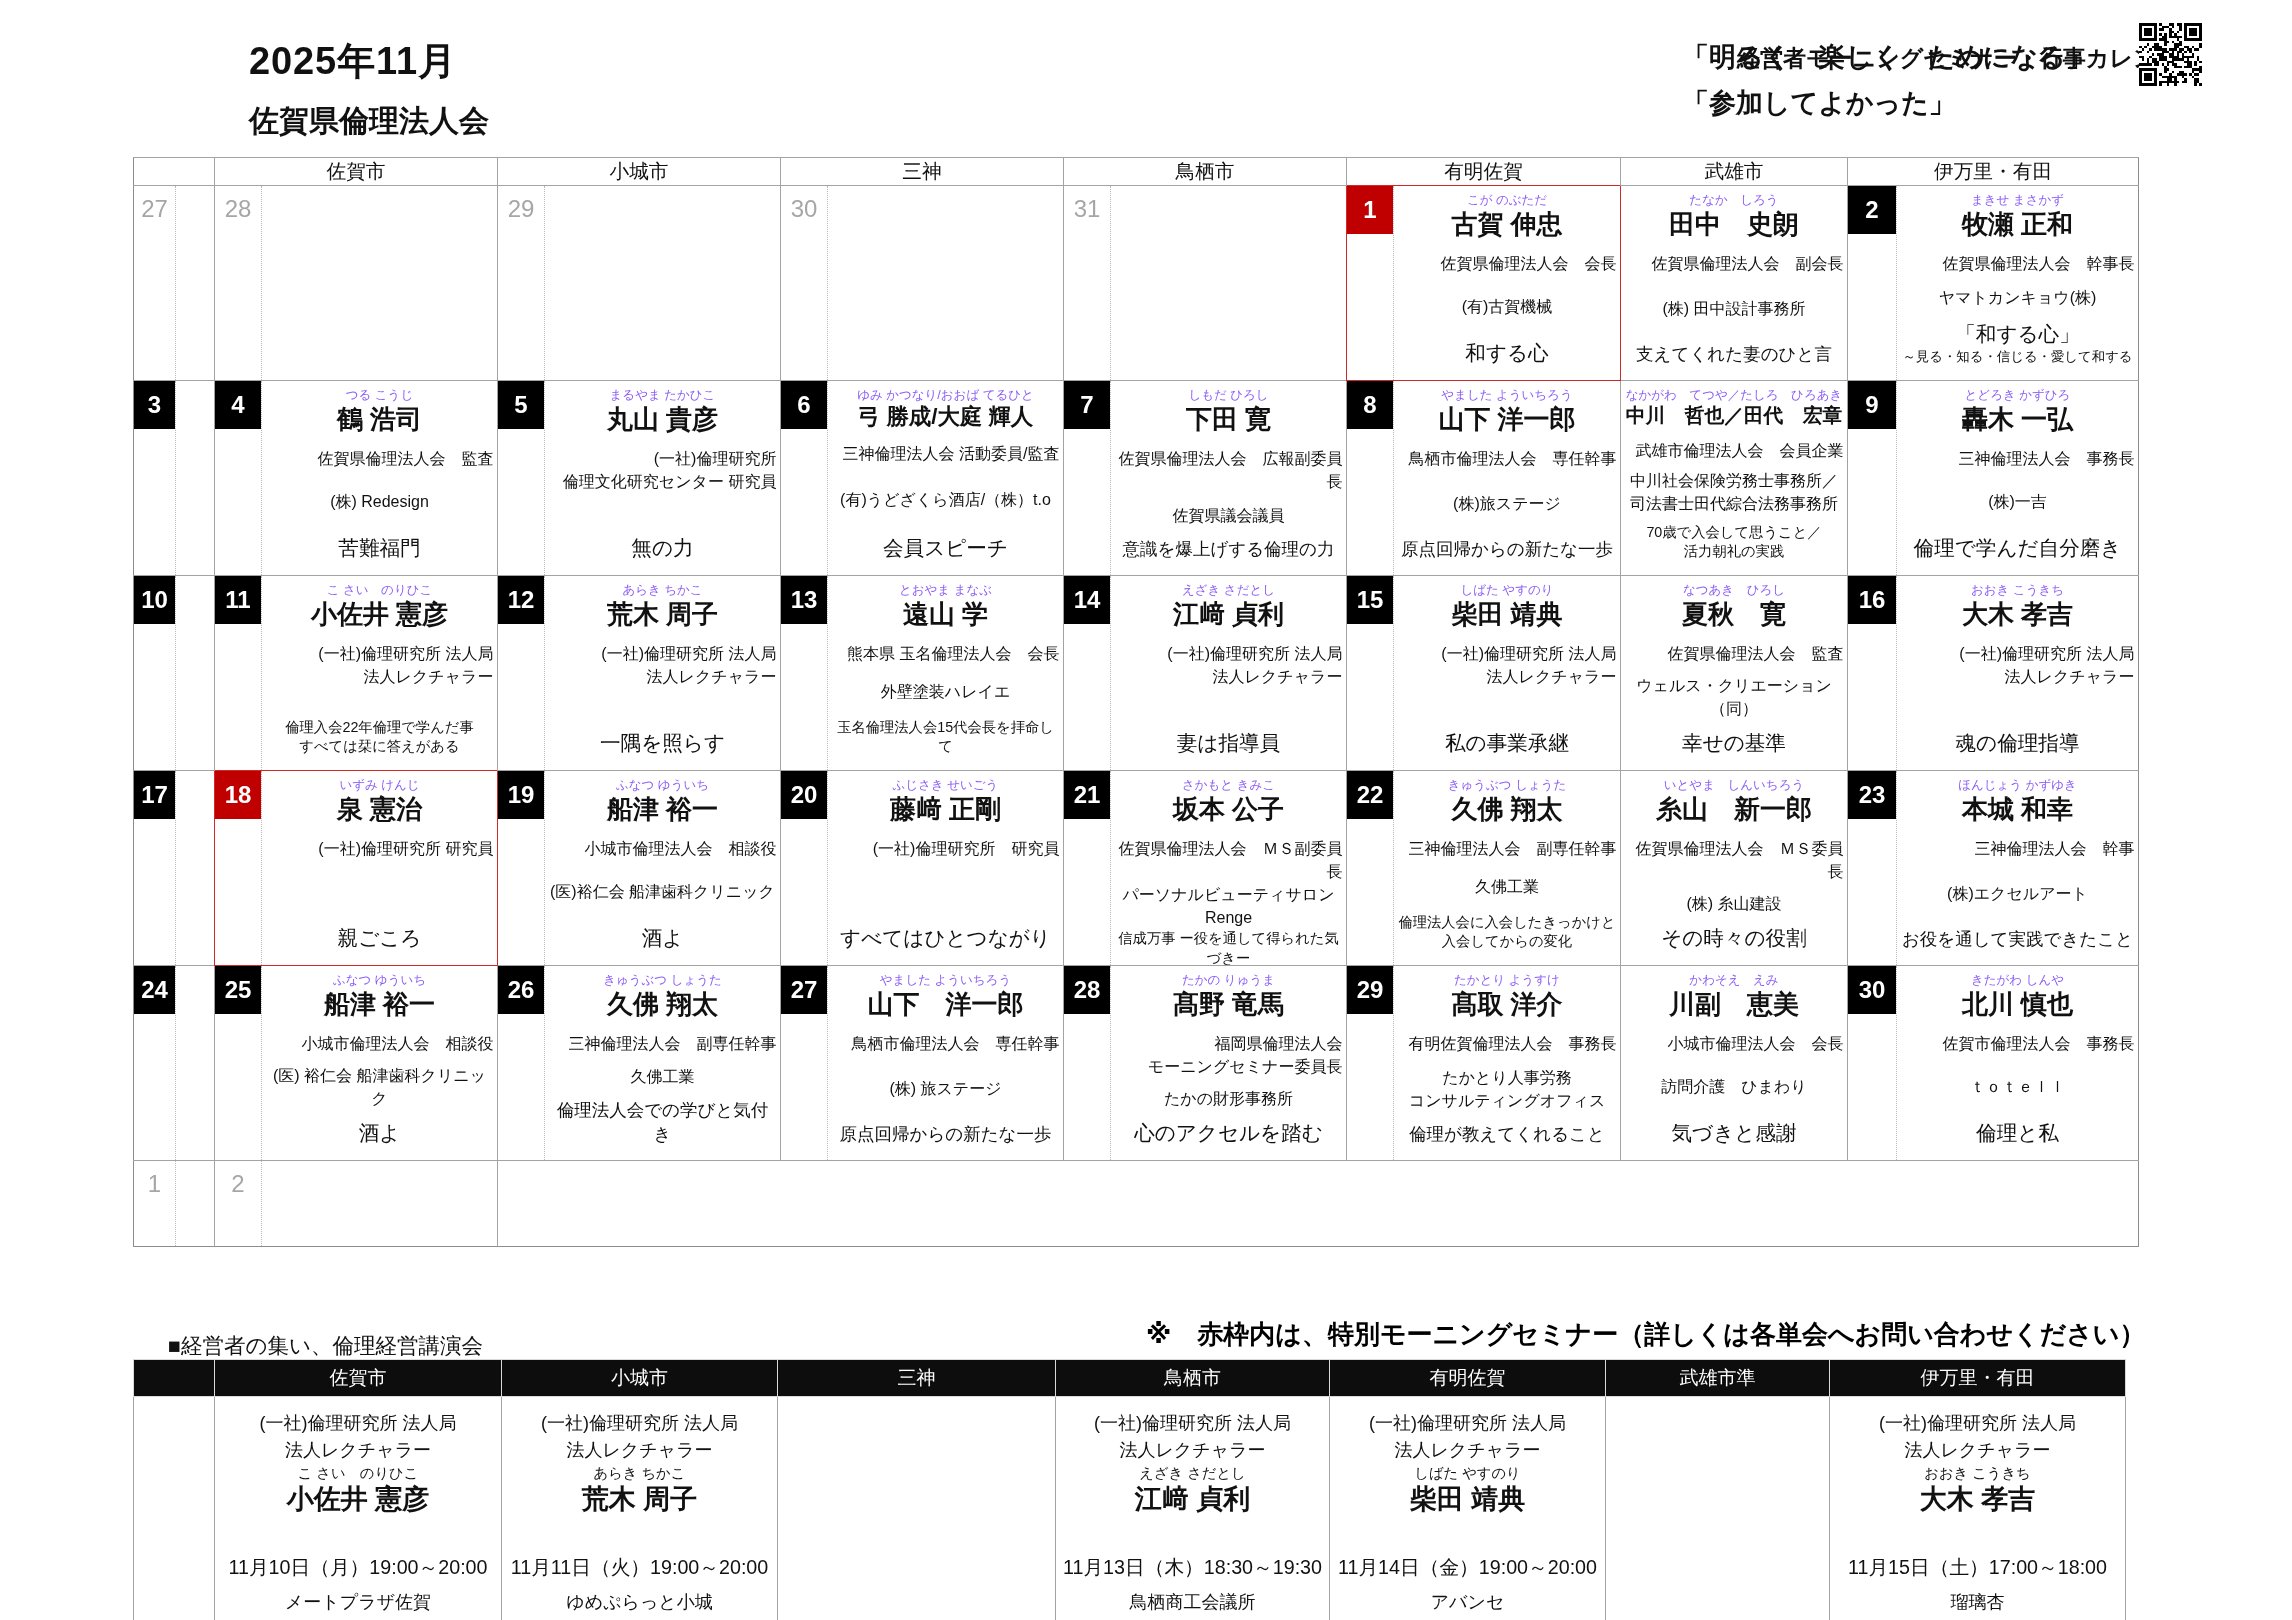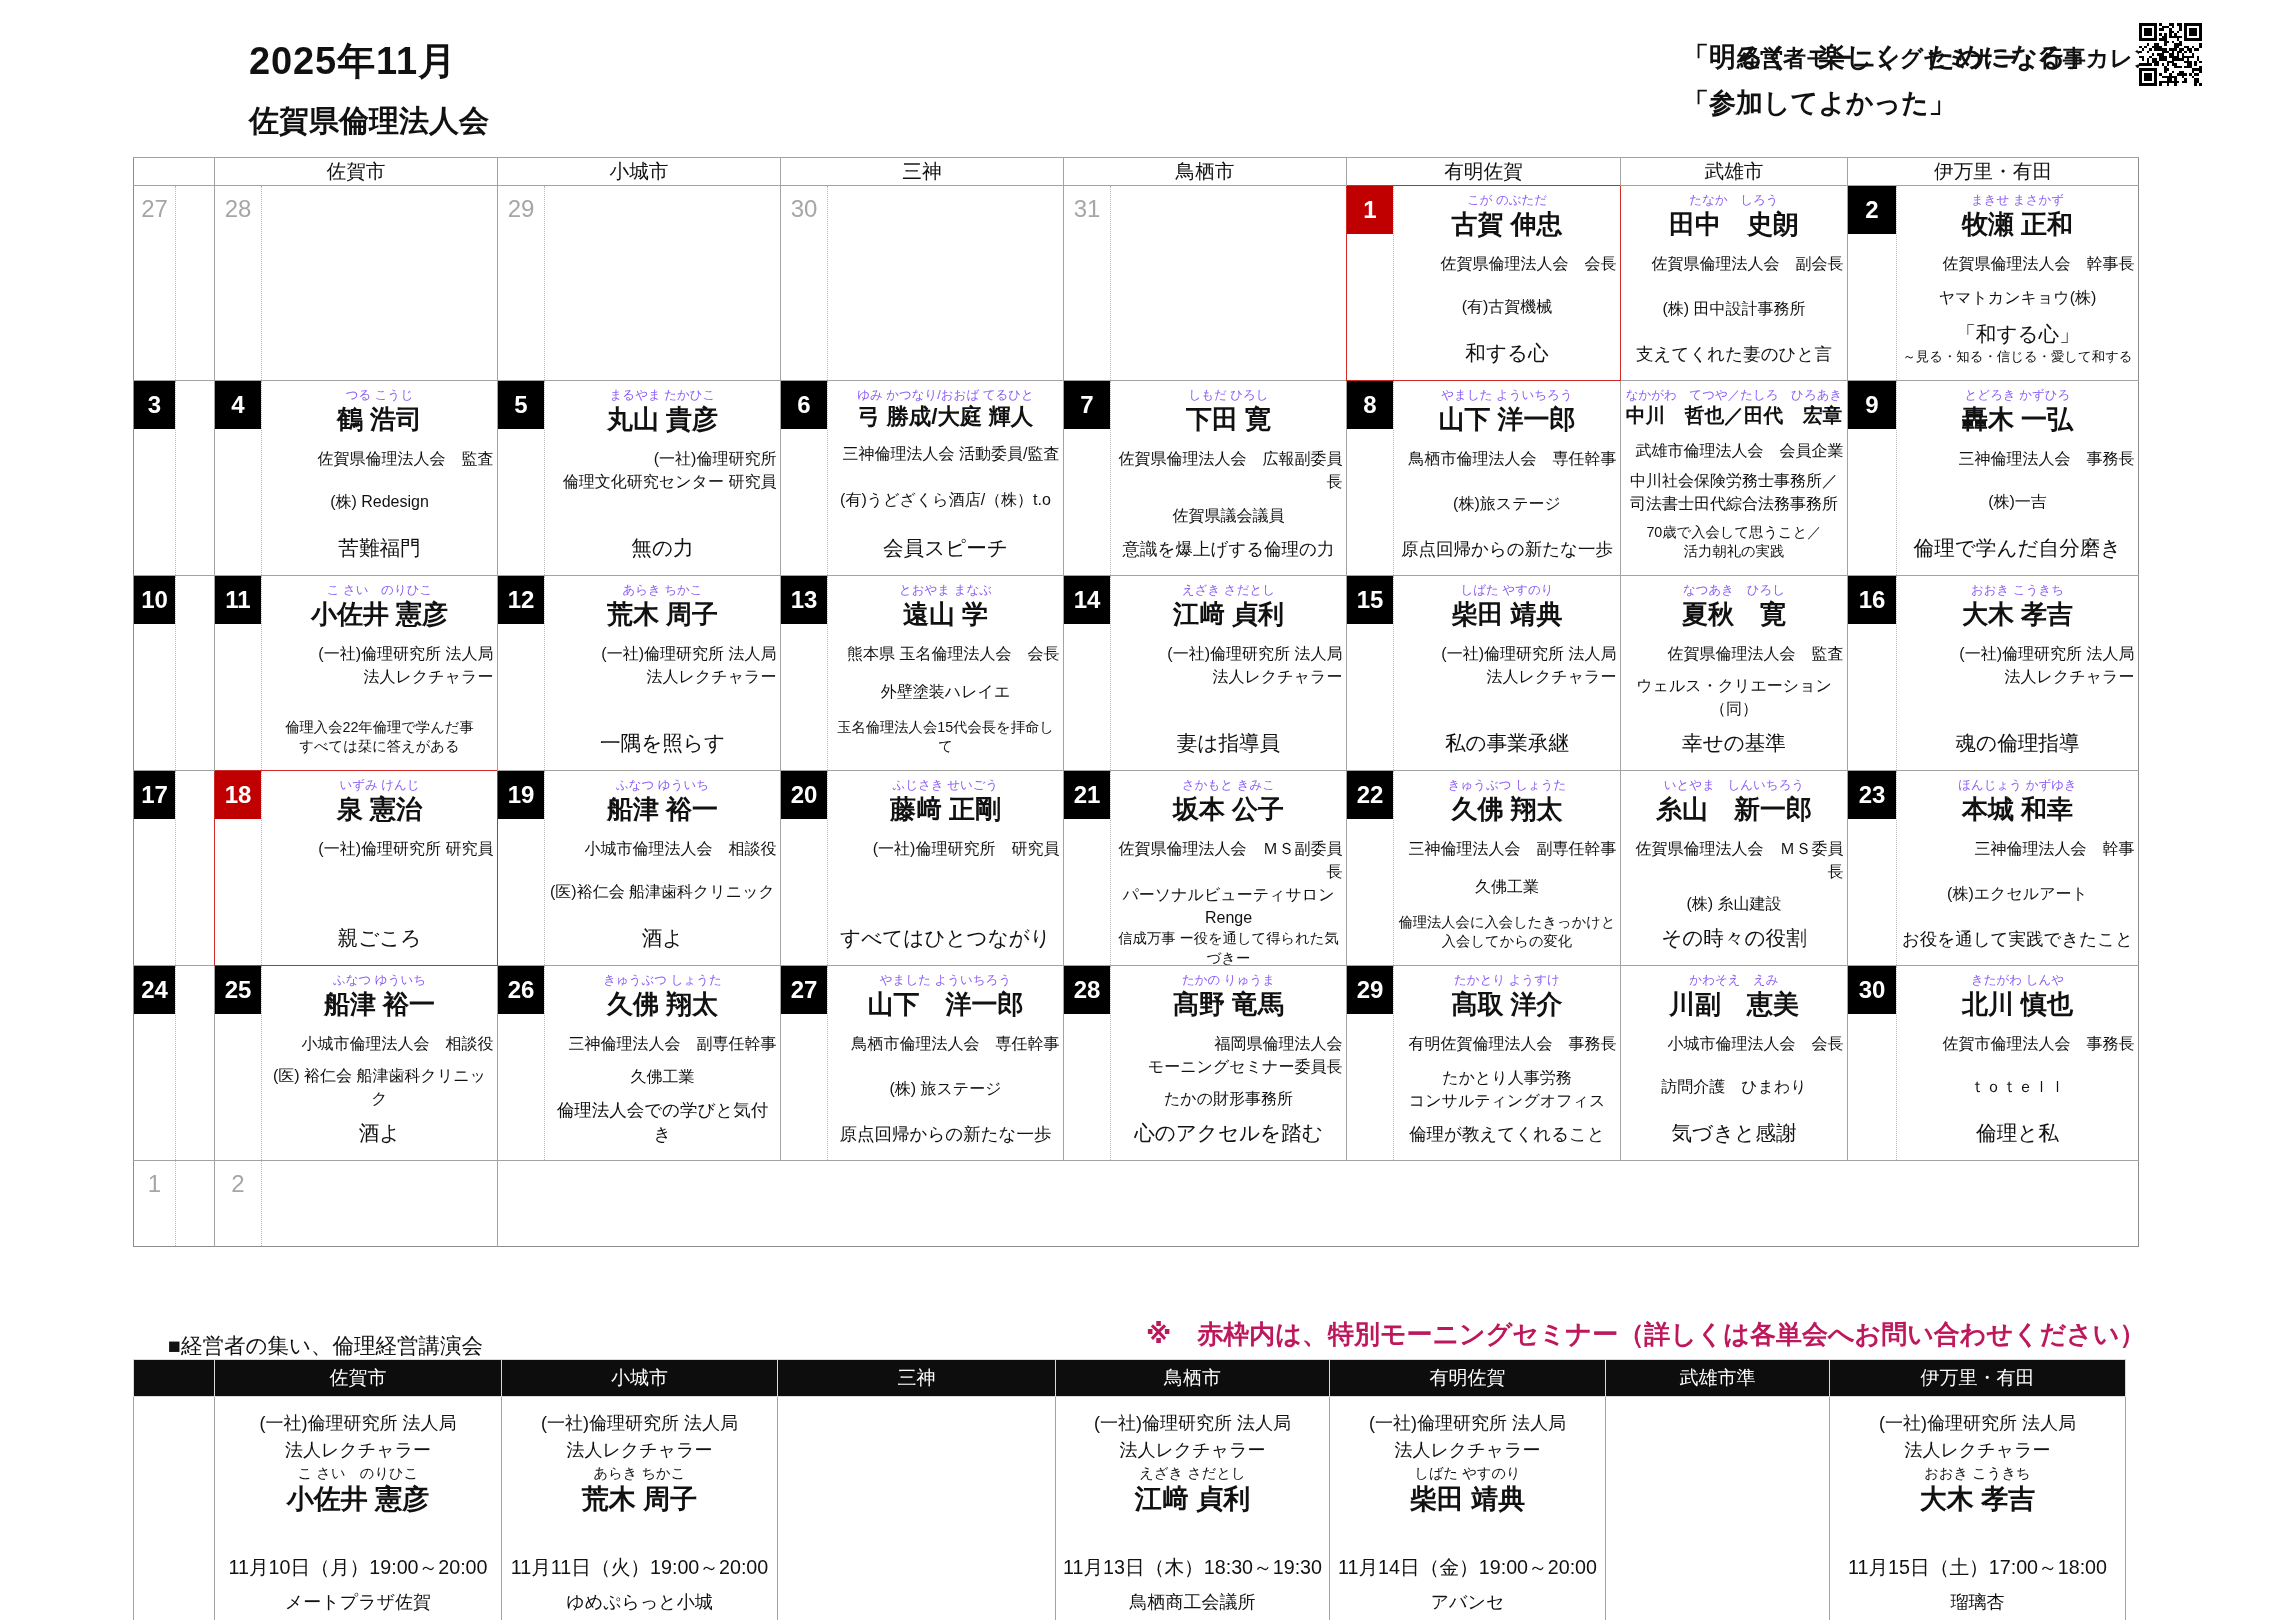--- a/index.html
+++ b/index.html
@@ -60,21 +60,21 @@
   .spname { font-size:26px; font-weight:700; line-height:1.25; }
   .spname.md { font-size:22.4px; } .spname.sm { font-size:19.7px; }
   .aff  { margin-top:11.6px; font-size:16px; line-height:1.45;text-align:right; }
   .comp { margin-top:auto;  font-size:16px; line-height:1.45; }
   .theme{ margin-top:auto; font-size:20.6px; line-height:1.35; }
   .theme.md { font-size:17.5px; } .theme.sm { font-size:14.3px; }
   .note { font-size:13.4px; margin-top:1px; }
 
   
   #btm-label { left:168px; top:1331px; font-size:21.5px; }
-  #btm-note  { left:1146px; top:1317px; font-size:26px; font-weight:bold; color:#be185d; }
+  #btm-note  { left:1146px; top:1317px; font-size:26px; font-weight:bold; color:#000000; }
   table.bt {
     position:absolute; left:133px; top:1359px; width:1990px;
     border-collapse:collapse; table-layout:fixed; background:#fff;
     border:1.8px solid #8c8c8c;
   }
   table.bt th {
     background:#0d0d0d; color:#fff; font-size:19px; font-weight:normal;
     height:34px; vertical-align:middle; text-align:center; border:0.9px solid #d9d9d9;
   }
   table.bt td { border:0.9px solid #a3a3a3; vertical-align:top; height:224px; padding:0; }

